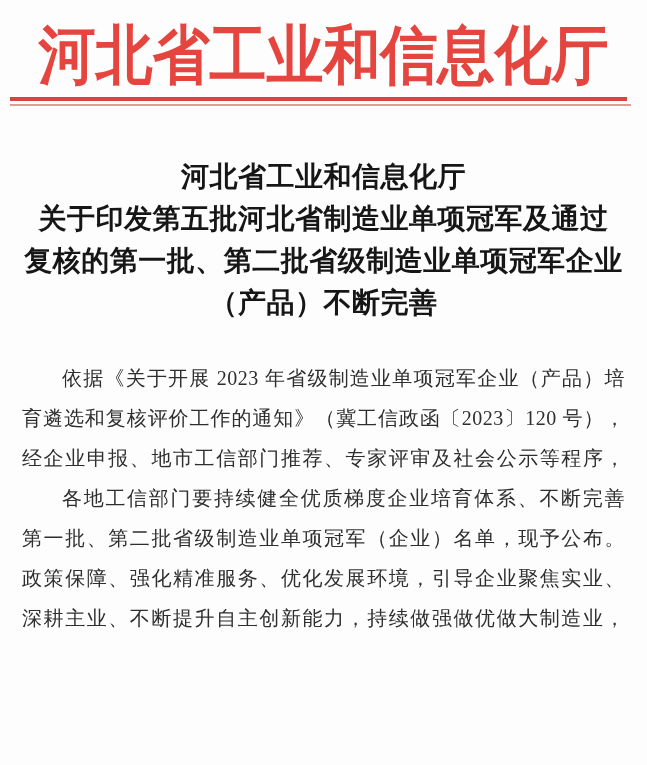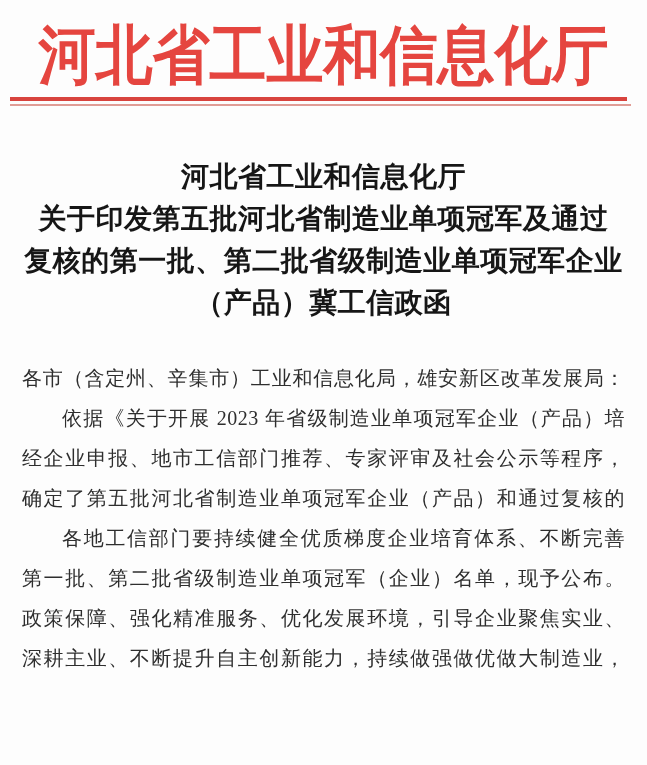--- a/index.html
+++ b/index.html
@@ -97,27 +97,26 @@
 
   <div class="letterhead">河北省工业和信息化厅</div>
 
   <div class="rule-thick"></div>
   <div class="rule-thin"></div>
 
   <div class="doc-title" id="doc-title">
       <div class="title-line">河北省工业和信息化厅</div>
       <div class="title-line">关于印发第五批河北省制造业单项冠军及通过</div>
       <div class="title-line">复核的第一批、第二批省级制造业单项冠军企业</div>
-      <div class="title-line">（产品）冀工信政函</div>
+      <div class="title-line">（产品）不断完善</div>
     </div>
 
   <div class="doc-body" id="doc-body">
-      <div class="body-line fill">各市（含定州、辛集市）工业和信息化局，雄安新区改革发展局：</div>
       <div class="body-line fill indent">依据《关于开展 2023 年省级制造业单项冠军企业（产品）培</div>
+      <div class="body-line fill">育遴选和复核评价工作的通知》（冀工信政函〔2023〕120 号），</div>
       <div class="body-line fill">经企业申报、地市工信部门推荐、专家评审及社会公示等程序，</div>
-      <div class="body-line fill">确定了第五批河北省制造业单项冠军企业（产品）和通过复核的</div>
       <div class="body-line fill indent">各地工信部门要持续健全优质梯度企业培育体系、不断完善</div>
       <div class="body-line fill">第一批、第二批省级制造业单项冠军（企业）名单，现予公布。</div>
       <div class="body-line fill">政策保障、强化精准服务、优化发展环境，引导企业聚焦实业、</div>
       <div class="body-line fill">深耕主业、不断提升自主创新能力，持续做强做优做大制造业，</div>
     </div>
 
 </div>
 
 </body></html>

